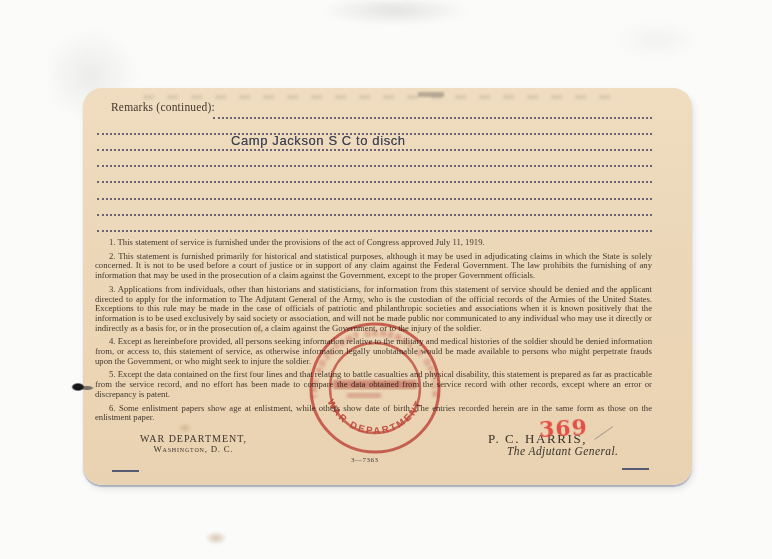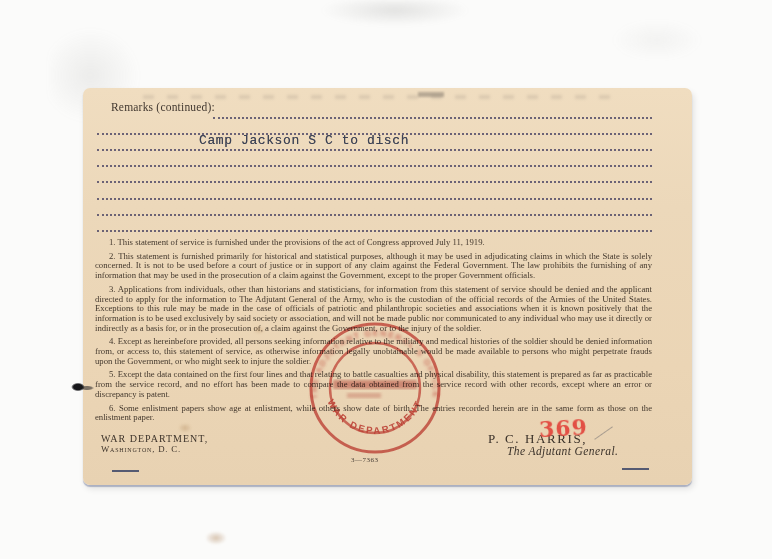--- a/index.html
+++ b/index.html
@@ -17,55 +17,55 @@
     background:radial-gradient(ellipse at 45% 50%,rgba(130,130,128,.12),transparent 70%);
     filter:blur(3px);}
   #smudge-topright{left:612px;top:20px;width:90px;height:40px;
     background:radial-gradient(ellipse at 50% 50%,rgba(140,140,138,.08),transparent 70%);
     filter:blur(3px);}
 
   
   #card{
     position:absolute;left:83px;top:88px;width:609px;height:397px;
     background:linear-gradient(180deg,#f0ddc0 0%,#ecd8ba 30%,#ebd5b5 70%,#e8d2b2 100%);
-    border-radius:7px;
+    border-radius:19px;
     box-shadow:0 2px 1px rgba(100,110,150,.45),2px 4px 6px rgba(0,0,0,.10);
   }
   
   #ghost-line{
     position:absolute;left:60px;top:7px;width:480px;height:4px;opacity:.35;
     background:repeating-linear-gradient(90deg,rgba(110,100,92,.45) 0 11px,transparent 11px 24px);
     filter:blur(1.4px);
   }
   #ghost-dot{position:absolute;left:335px;top:4px;width:26px;height:5px;
     background:rgba(100,92,84,.4);filter:blur(1px);}
 
   #remarks-label{
     position:absolute;left:28px;top:13px;font-size:11.5px;color:#423830;
     letter-spacing:.2px;white-space:nowrap;
   }
   .rule{
     position:absolute;height:0;border-bottom:2px dotted #4b4565;opacity:.8;
   }
   #typed-entry{
-    position:absolute;left:116px;top:45px;
-    font-family:Liberation Mono, monospace;
+    position:absolute;left:148px;top:45px;
+    font-family:Liberation Sans, sans-serif;
     font-size:13px;color:#3c4254;letter-spacing:.6px;white-space:nowrap;
     text-shadow:0 0 .6px rgba(60,66,84,.7);
   }
 
   #notes{
     position:absolute;left:12px;top:150px;width:557px;
     font-size:8.7px;line-height:9.7px;color:#43382d;text-align:justify;
   }
   #notes p{margin:0 0 4px 0;text-indent:14px;}
 
   
   #issuer-block{
-    position:absolute;left:18px;top:345px;width:185px;
+    position:absolute;left:18px;top:345px;width:185px;text-align:center;
     color:#3e342b;
   }
   #issuer-line1{font-size:10px;letter-spacing:1px;white-space:nowrap;}
   #issuer-line2{font-size:8.8px;font-variant:small-caps;letter-spacing:.4px;white-space:nowrap;}
   #issuer-line3{font-size:8.8px;font-variant:small-caps;letter-spacing:.8px;white-space:nowrap;}
 
   #form-code{
     position:absolute;left:268px;top:368px;width:50px;text-align:left;
     font-size:7px;color:#4a4038;letter-spacing:.5px;
   }

